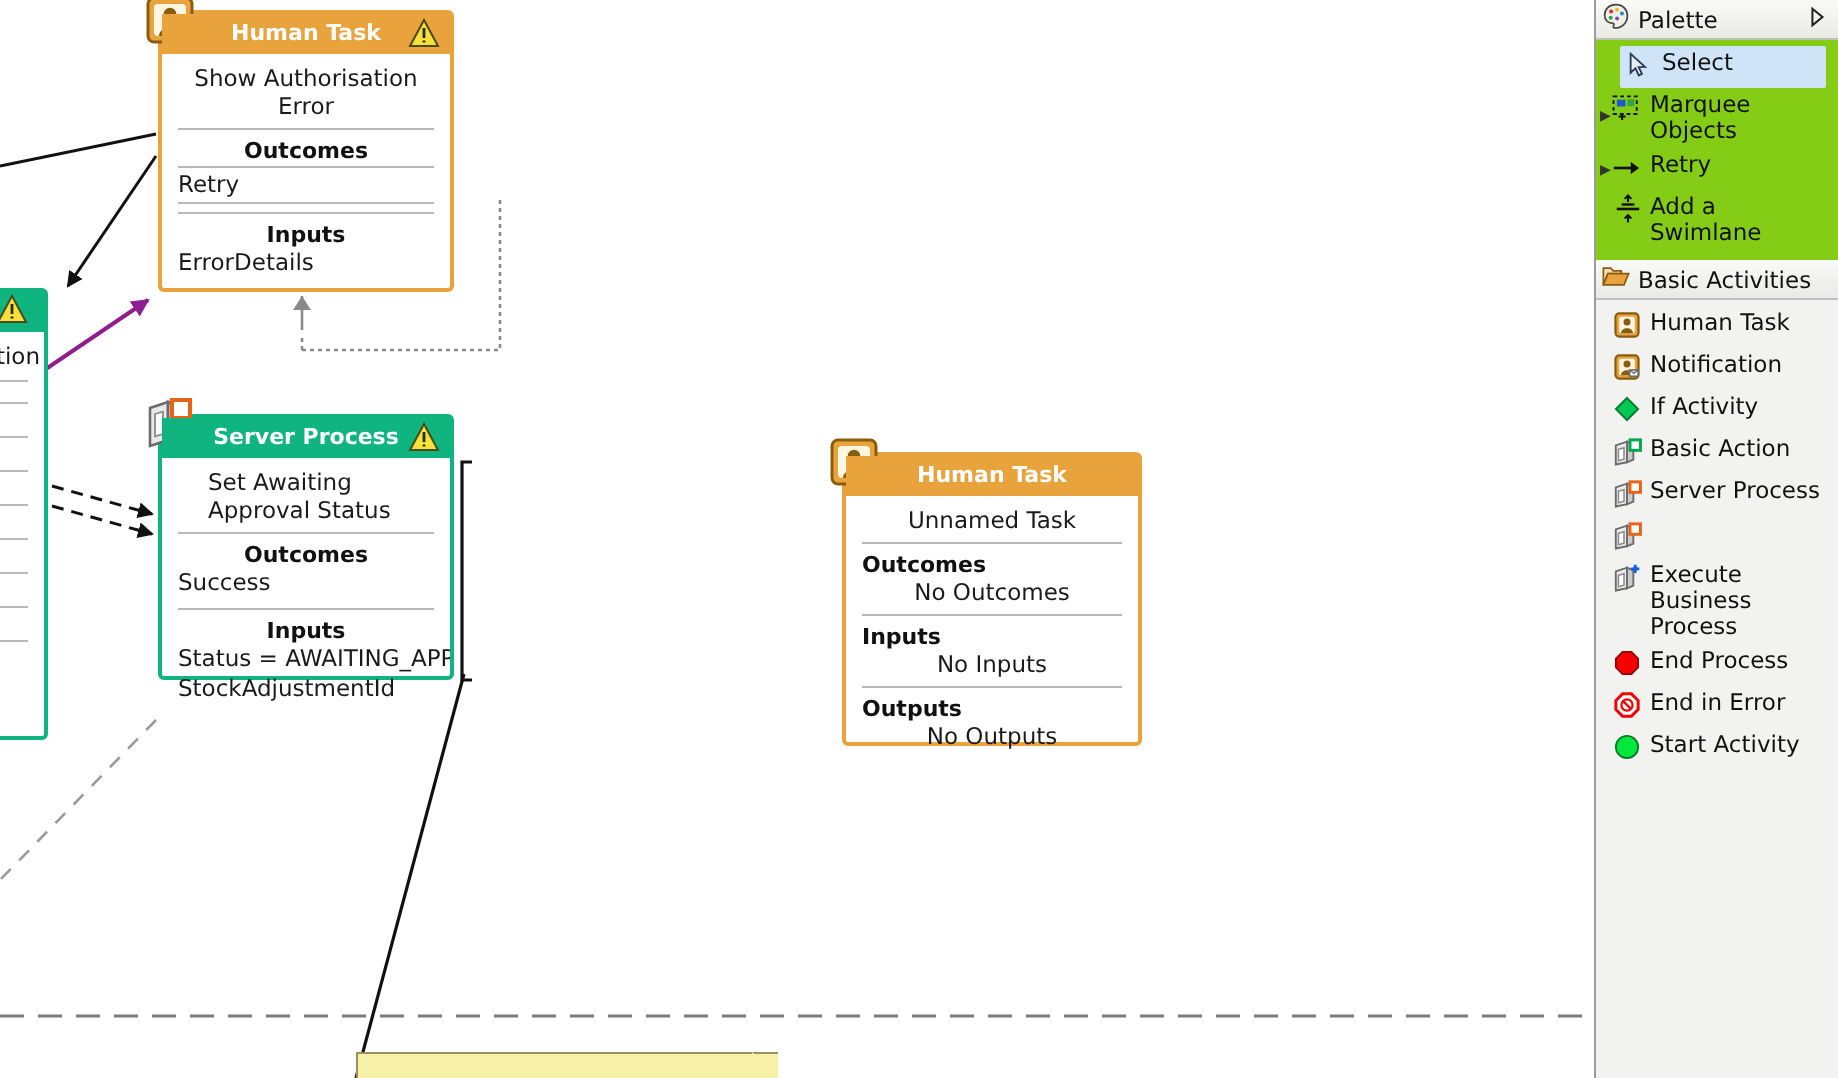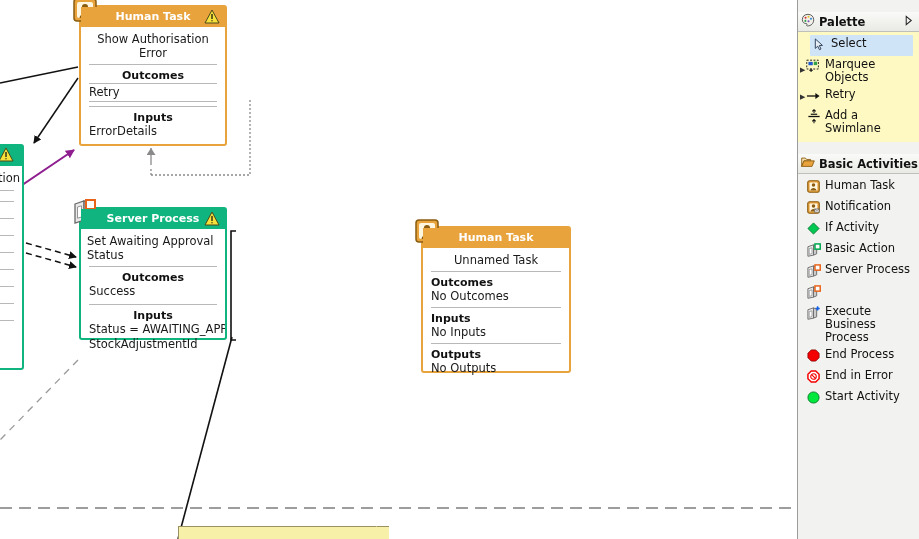--- a/index.html
+++ b/index.html
@@ -54,21 +54,21 @@
   .sec-head {
     font-weight: bold; font-size: 11px; color: #111;
     padding: 4px 8px 0 8px;
   }
   .sec-head.ctr { text-align: center; }
   .sec-row {
     font-size: 11.5px; color: #1a1a1a;
     padding: 0 8px 1px 8px;
     white-space: nowrap; overflow: hidden;
   }
-  .sec-row.ctr { text-align: left; }
+  .sec-row.ctr { text-align: center; }
   .row-rule { border-bottom: 1px solid #b8b8b8; margin: 1px 8px 1px 8px; }
 
   
   .warn {
     position: absolute; right: 5px; top: 2px;
     width: 16px; height: 15px;
   }
   
   .badge {
     position: absolute; left: -8px; top: -9px;
@@ -99,29 +99,28 @@
     overflow: hidden;
     font-size: 11.5px;
     color: #111;
   }
   .pal-header {
     display: flex; align-items: center;
     height: 19px;
     padding: 0 3px;
     background: linear-gradient(#fafaf8, #e9e9e5);
     border-bottom: 1px solid #c0c0bb;
-    font-weight: bold;
+    font-weight: normal;
     font-size: 11.5px;
     gap: 4px;
-    margin-top: 12px;
   }
   .pal-header .ptitle { flex: 1; white-space: nowrap; }
   .pal-header .pchev { color: #222; font-size: 11px; padding-right: 2px; }
 
-  .pal-body { background: #fef9c3; padding: 3px 0 5px 0; }
+  .pal-body { background: #84cc16; padding: 3px 0 5px 0; }
   .pal-body.grey { background: #f2f2f0; }
 
   .pal-item {
     display: flex; align-items: flex-start;
     gap: 4px;
     padding: 2px 3px 2px 8px;
     line-height: 13px;
     min-height: 17px;
   }
   .pal-item .plabel { flex: 1; }
@@ -245,21 +244,21 @@
           <rect x="15" y="1" width="9" height="9" fill="#ffffff" stroke="#e8631a" stroke-width="2"></rect>
         </svg>
       </div>
       <div class="node-header">
         <span>Server Process</span>
         <svg class="warn" viewBox="0 0 16 15">
           <path d="M8,1 L15,14 L1,14 Z" fill="#f5e03c" stroke="#4a4a1a" stroke-width="1"></path>
           <path d="M8,5 L8,10 M8,11.3 L8,12.3" stroke="#2a2a10" stroke-width="1.4"></path>
         </svg>
       </div>
-      <div class="node-title" style="text-align:left;padding-left:6px;">Set Awaiting Approval Status</div>
+      <div class="node-title" style="text-align:left;padding-left:23px;">Set Awaiting Approval Status</div>
       <div class="sec"></div>
       <div class="sec-head ctr">Outcomes</div>
       <div class="sec-row">Success</div>
       <div class="sec" style="margin-top:5px"></div>
       <div class="sec-head ctr">Inputs</div>
       <div class="sec-row">Status = AWAITING_APPR...</div>
       <div class="sec-row">StockAdjustmentId</div>
     </div>
 
     <div class="node orange" style="left:421px; top:226px; width:150px; height:147px;">

